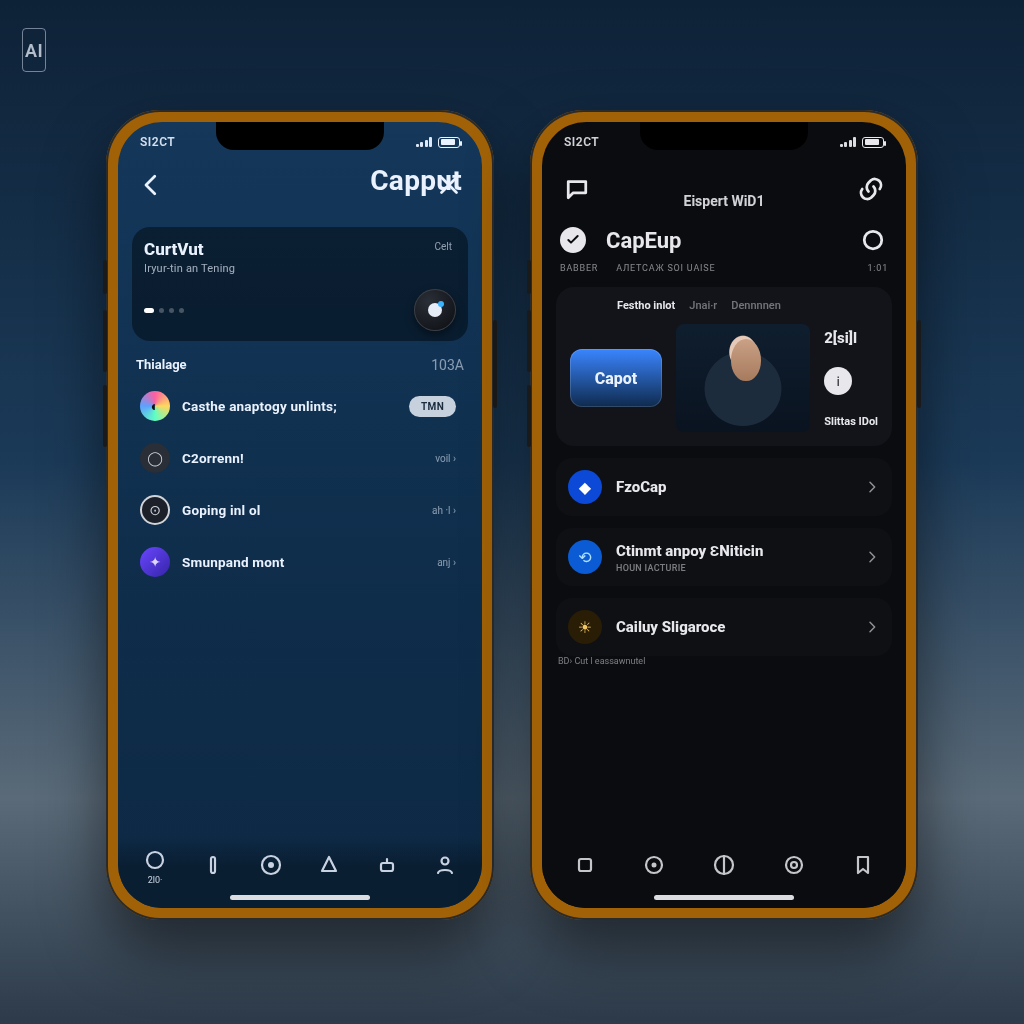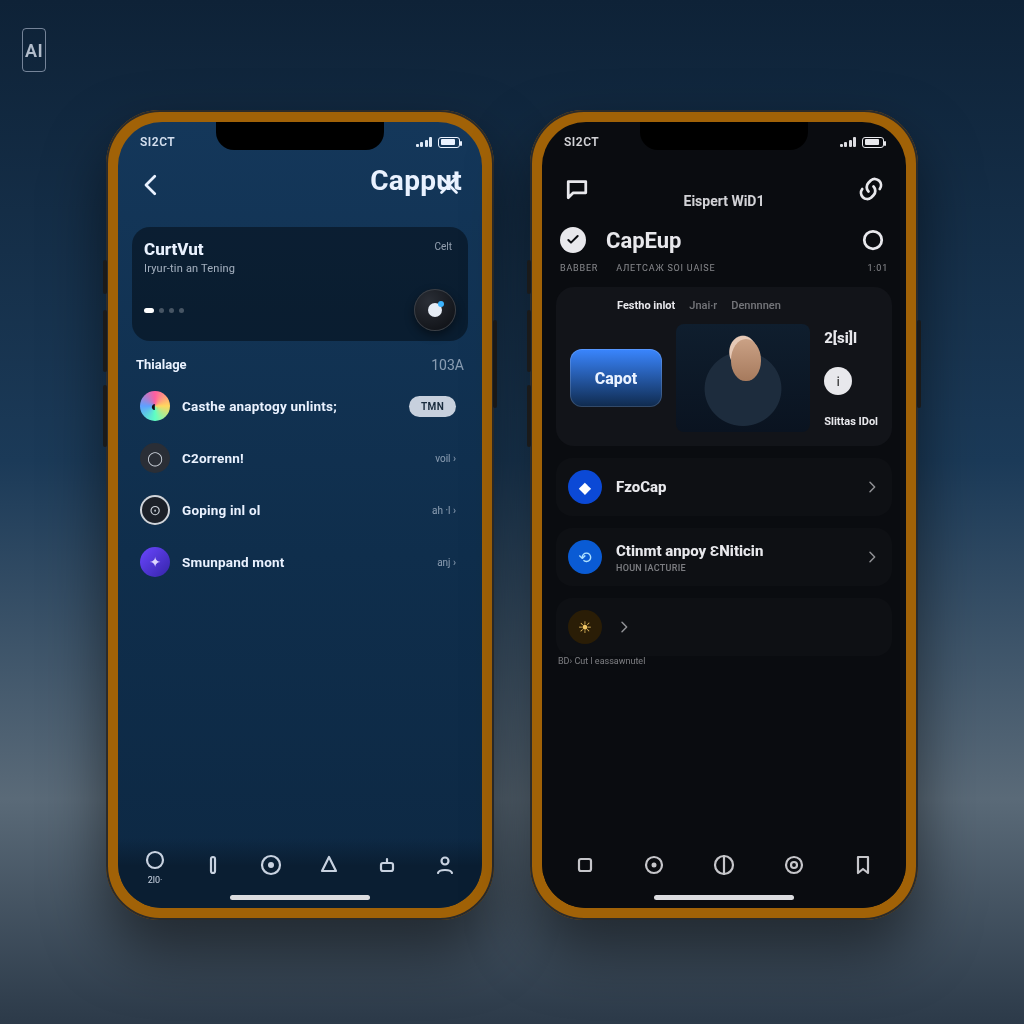--- a/index.html
+++ b/index.html
@@ -454,20 +454,21 @@
         </div>
         <div class="row2">
           <div class="ico i-cyan">⟲</div>
           <span class="lbl"><span>Ctinmt anpoy ƐNiticin</span><small>HOUN IACTURIE</small></span>
           <svg viewBox="0 0 24 24" class="chev">
               <path class="str" d="M9 5l7 7-7 7"></path>
             </svg>
         </div>
         <div class="row2">
           <div class="ico i-amber">☀</div>
+          <span class="lbl"><span>Cailuy Sligaroce</span></span>
           <svg viewBox="0 0 24 24" class="chev">
               <path class="str" d="M9 5l7 7-7 7"></path>
             </svg>
         </div>
       </div>
 
       <div class="footline">
         <span>BD›  Cut l eassawnutel</span>
       </div>
 

